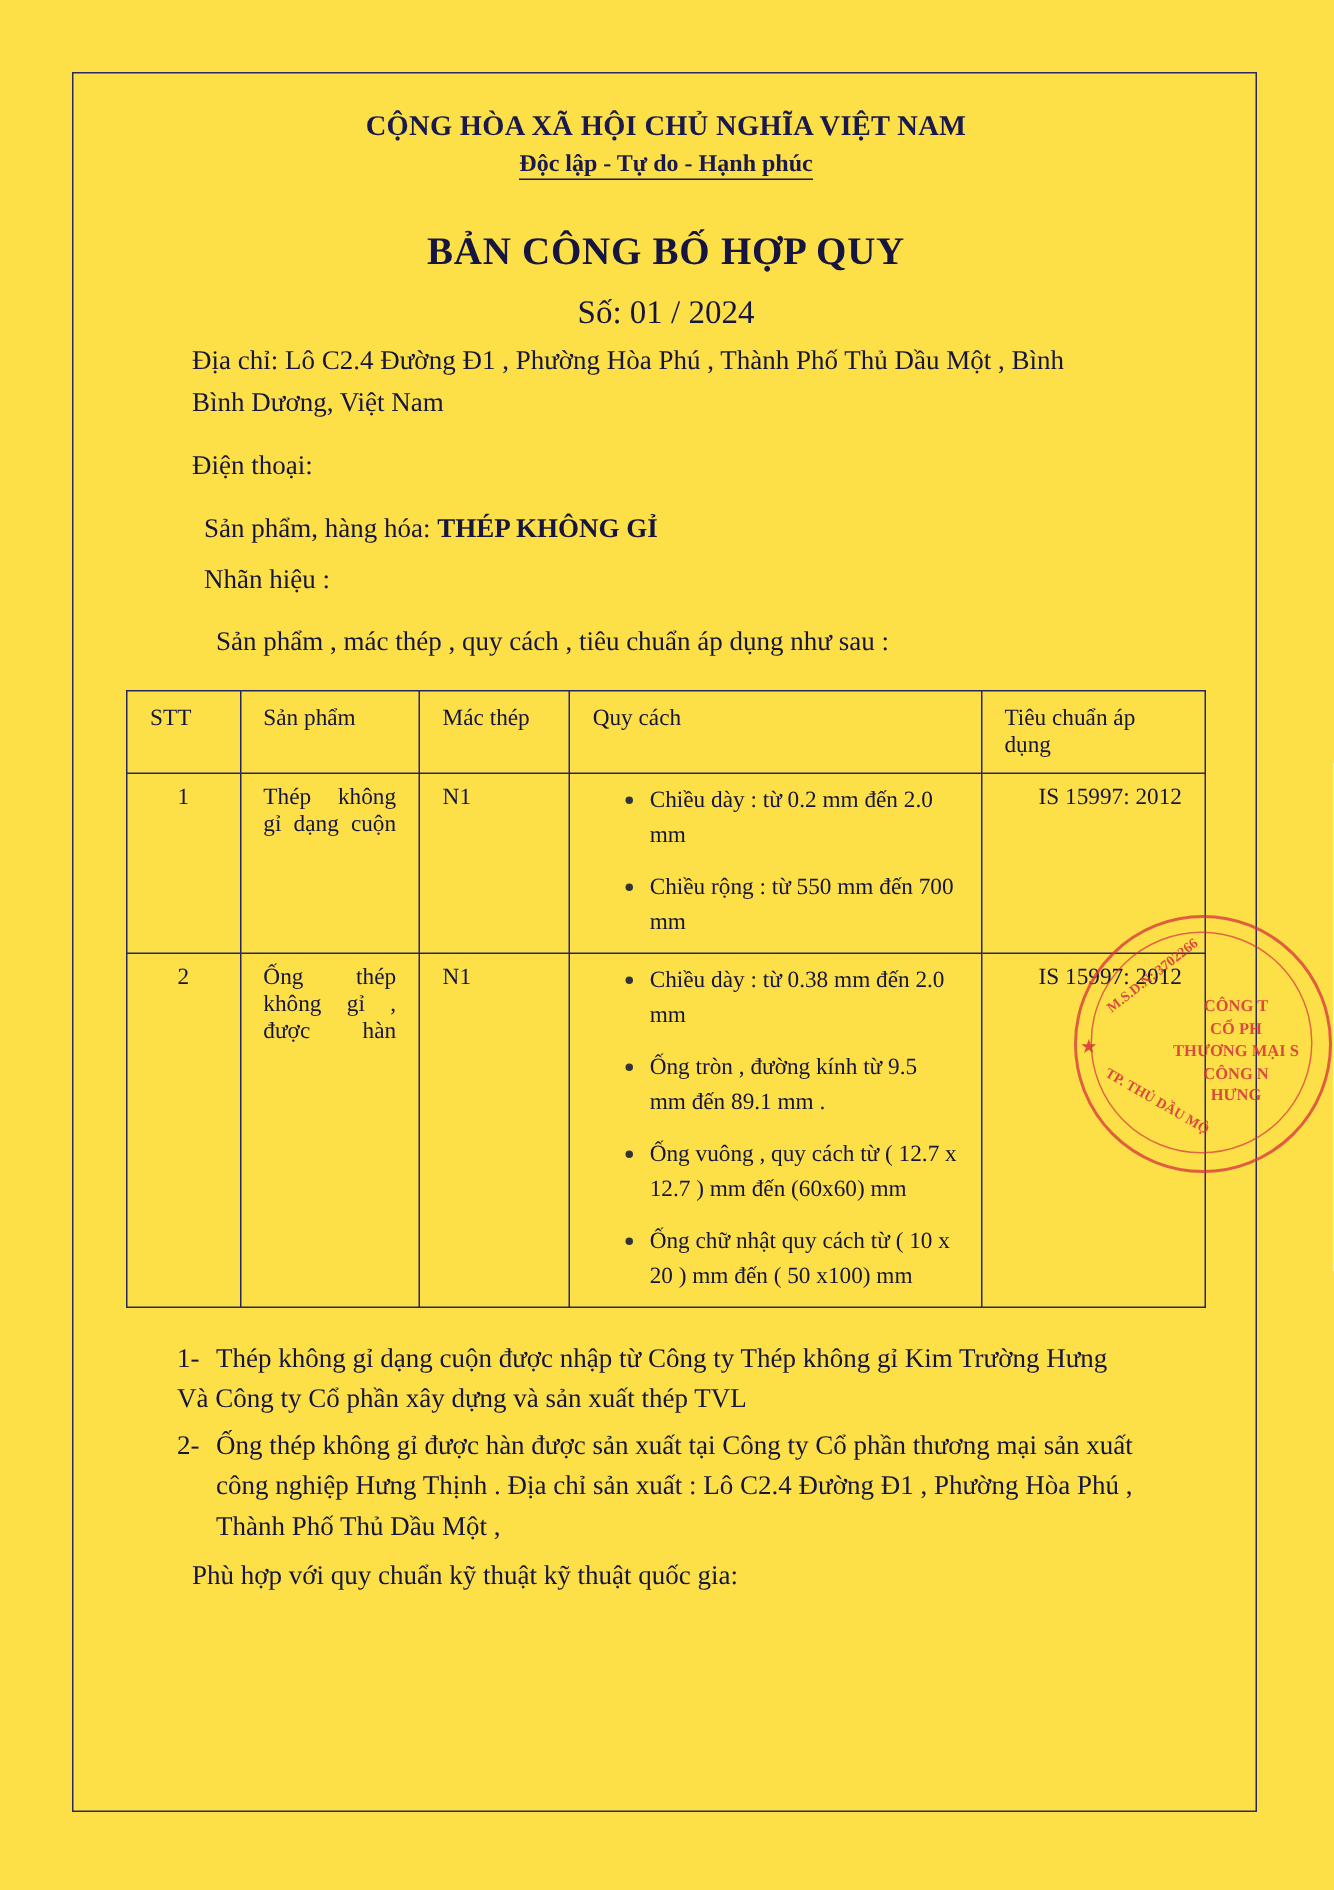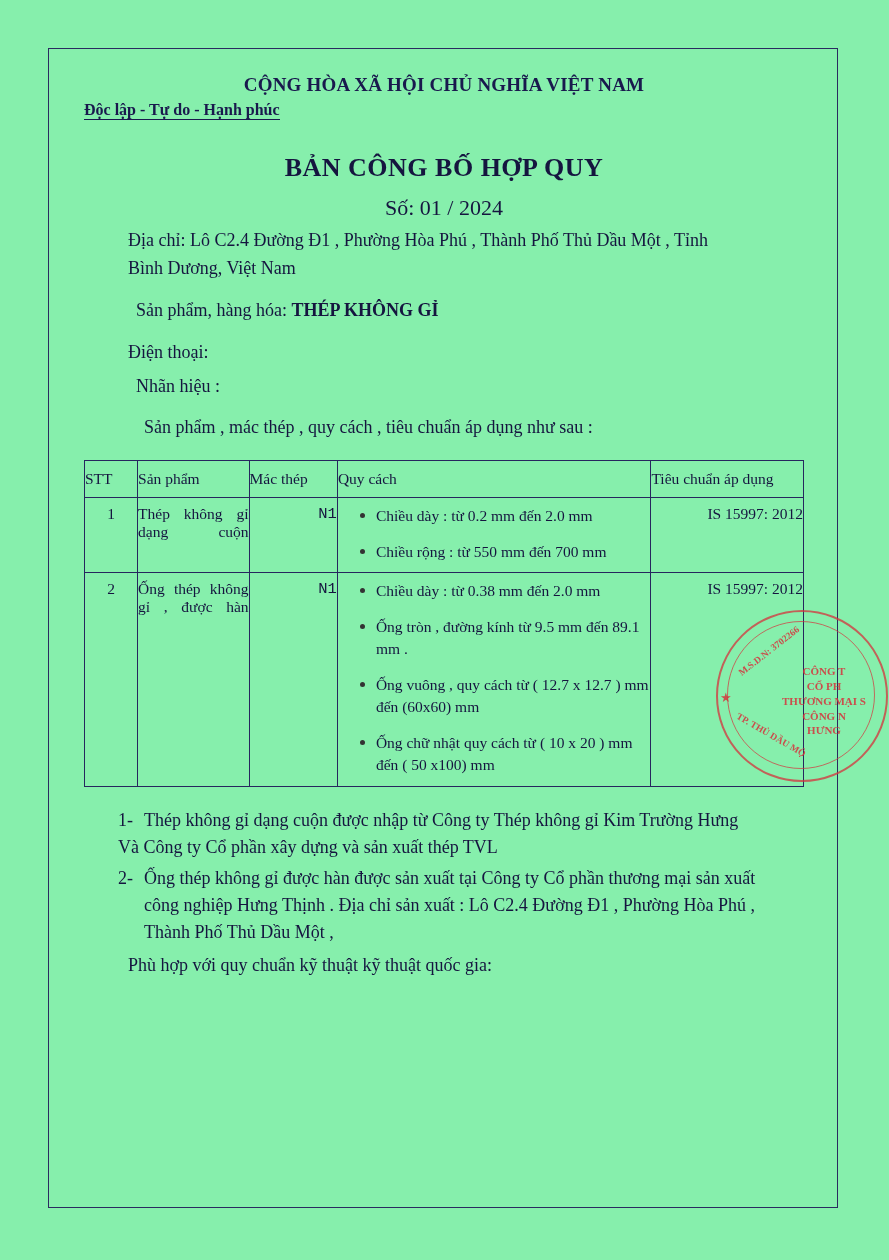--- a/index.html
+++ b/index.html
@@ -13,21 +13,21 @@
     position: relative;
     font-family: "Liberation Serif", serif;
     color: #1a1a3a;
     overflow: hidden;
   }
   .page {
     position: absolute;
     left: 0; top: 0;
     width: 889px;
     height: 1260px;
-    background: #86efac;
+    background: #fde047;
   }
   .doc-border {
     position: absolute;
     left: 48px;
     top: 48px;
     width: 790px;
     height: 1160px;
     border: 1px solid #2a2a60;
     box-sizing: border-box;
   }
@@ -41,21 +41,21 @@
   }
   .nat-title {
     text-align: center;
     font-weight: bold;
     font-size: 19px;
     letter-spacing: 0.2px;
     color: #19194d;
     margin-top: 14px;
   }
   .nat-sub {
-    text-align: left;
+    text-align: center;
     font-weight: bold;
     font-size: 16px;
     color: #19194d;
     margin-top: 5px;
   }
   .nat-sub span {
     border-bottom: 1px solid #19194d;
     padding-bottom: 1px;
   }
   .main-title {
@@ -85,32 +85,32 @@
   table.spec {
     width: 100%;
     border-collapse: collapse;
     margin-top: 18px;
     font-size: 15.5px;
     color: #15153f;
   }
   table.spec th, table.spec td {
     border: 1px solid #26265e;
     vertical-align: top;
-    padding: 7px 0;
+    padding: 7px 15px;
   }
   table.spec th {
     font-weight: normal;
     text-align: left;
     padding-top: 9px;
     padding-bottom: 9px;
   }
   th.c-stt, td.c-stt { width: 54px; text-align: center; }
   th.c-prod, td.c-prod { width: 116px; }
   th.c-mac, td.c-mac { width: 92px; }
-  td.c-mac { text-align: right; font-family: Liberation Mono, monospace; }
+  td.c-mac { text-align: left; }
   th.c-spec, td.c-spec { width: 330px; }
   th.c-std, td.c-std { width: 160px; text-align: right; }
   td.c-prod {
     text-align: justify;
     text-align-last: justify;
   }
   td.c-stt { padding-top: 9px; }
   ul.speclist {
     margin: 0;
     padding-left: 22px;
@@ -221,28 +221,28 @@
 
   <div class="content">
 
     <div class="nat-title">CỘNG HÒA XÃ HỘI CHỦ NGHĨA VIỆT NAM</div>
     <div class="nat-sub"><span>Độc lập - Tự do - Hạnh phúc</span></div>
 
     <div class="main-title">BẢN CÔNG BỐ HỢP QUY</div>
     <div class="doc-number">Số: 01 / 2024</div>
 
     <div class="para indent-1" style="margin-top:6px;">
-      <span>Địa chỉ: Lô C2.4 Đường Đ1 , Phường Hòa Phú , Thành Phố Thủ Dầu Một , Tỉnh</span><br>
+      <span>Địa chỉ: Lô C2.4 Đường Đ1 , Phường Hòa Phú , Thành Phố Thủ Dầu Một , Bình</span><br>
       <span>Bình Dương, Việt Nam</span>
     </div>
+    <div class="para indent-1">Điện thoại:</div>
+
     <div class="para indent-2">
       <span>Sản phẩm, hàng hóa: </span><span class="bold-inline">THÉP KHÔNG GỈ</span>
     </div>
-
-    <div class="para indent-1">Điện thoại:</div>
     <div class="para indent-2" style="margin-top:6px;">Nhãn hiệu :</div>
 
     <div class="para indent-3">Sản phẩm , mác thép , quy cách , tiêu chuẩn áp dụng như sau :</div>
 
     <table class="spec">
       <thead>
         <tr>
           <th class="c-stt">STT</th>
           <th class="c-prod">Sản phẩm</th>
           <th class="c-mac">Mác thép</th>

